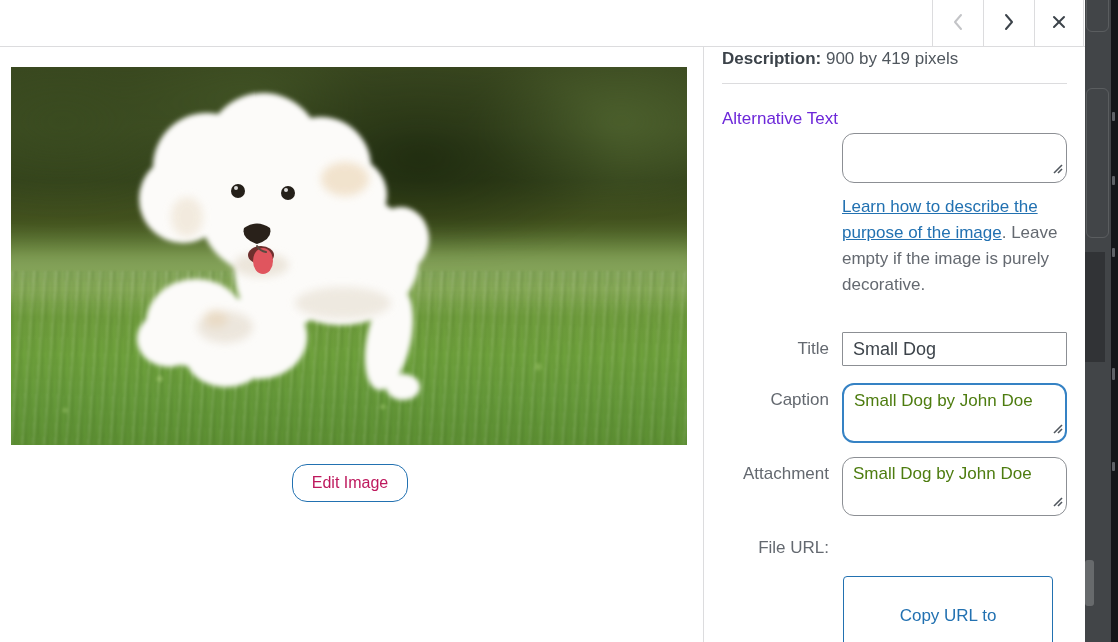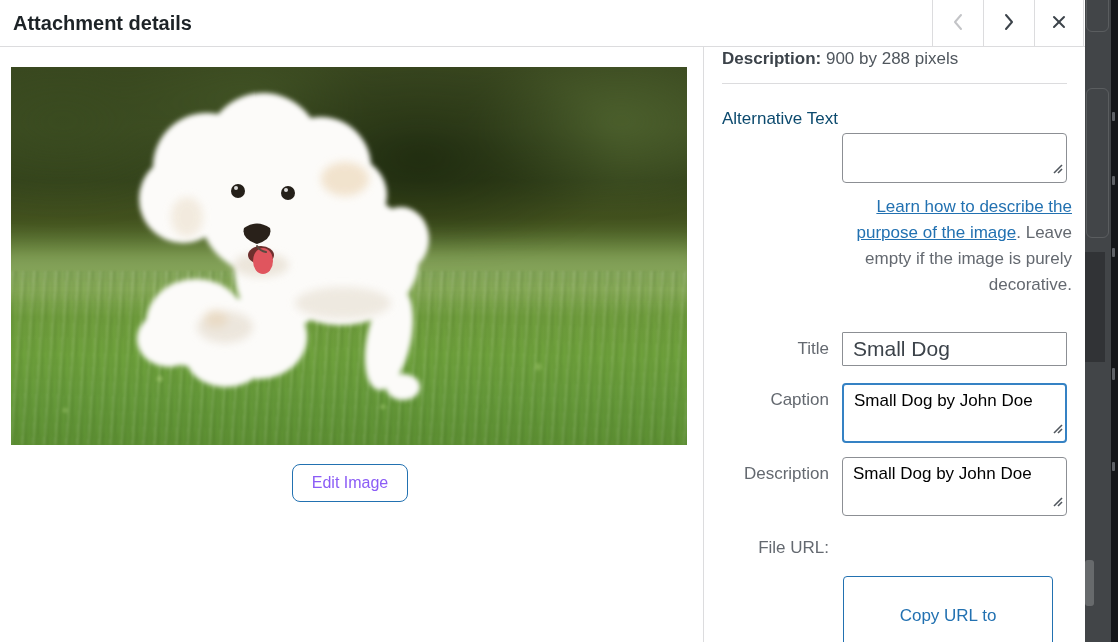--- a/index.html
+++ b/index.html
@@ -34,60 +34,59 @@
        radial-gradient(circle 7px at 22% 62%, rgba(215,240,160,.5), transparent 70%),
        radial-gradient(circle 6px at 55% 78%, rgba(205,235,150,.45), transparent 70%),
        radial-gradient(circle 8px at 78% 55%, rgba(210,240,150,.4), transparent 70%),
        radial-gradient(circle 6px at 8% 80%, rgba(205,235,150,.4), transparent 70%),
        repeating-linear-gradient(94deg, rgba(255,255,255,.12) 0 2px, rgba(35,75,10,.10) 3px 6px, rgba(255,255,255,0) 6px 11px),
        repeating-linear-gradient(87deg, rgba(25,60,5,.12) 0 1px, rgba(255,255,255,0) 1px 7px);}
   .dog-svg{position:absolute;inset:0;}
 
   
   .edit-image-btn{position:absolute;left:292px;top:464px;width:116px;height:38px;background:#fff;
-      border:1px solid #2271b1;border-radius:8px;color:#8b5cf6;font-size:16px;
+      border:1px solid #2271b1;border-radius:15px;color:#be185d;font-size:16px;
       font-family:inherit;display:flex;align-items:center;justify-content:center;cursor:pointer;}
 
   
   .v-divider{position:absolute;left:703px;top:46px;width:1px;height:596px;background:#dcdcde;}
   .sidebar{position:absolute;left:704px;top:46px;width:381px;height:596px;background:#fff;font-size:17px;}
   .dimensions{position:absolute;left:18px;top:3px;color:#50575e;}
   .dimensions b{color:#3c434a;font-weight:700;}
   .sb-hr{position:absolute;left:18px;top:37px;width:345px;height:1px;background:#dcdcde;}
-  .alt-label{position:absolute;left:18px;top:63px;color:#0c4a6e;}
+  .alt-label{position:absolute;left:18px;top:63px;color:#6d28d9;}
   .field-wrap{position:absolute;}
-  .sb-textarea{width:225px;border:1px solid #8c8f94;border-radius:4px;background:#fff;resize:none;
-      font-family:inherit;font-size:17px;color:#000000;padding:6px 10px;box-sizing:border-box;outline:none;display:block;}
+  .sb-textarea{width:225px;border:1px solid #8c8f94;border-radius:12px;background:#fff;resize:none;
+      font-family:inherit;font-size:17px;color:#4d7c0f;padding:6px 10px;box-sizing:border-box;outline:none;display:block;}
   .sb-textarea.focused{border:2px solid #3582c4;}
   .grip{position:absolute;right:4px;bottom:4px;pointer-events:none;}
-  .help{position:absolute;left:138px;top:148px;width:230px;line-height:26px;color:#646970;text-align:right;}
+  .help{position:absolute;left:138px;top:148px;width:230px;line-height:26px;color:#646970;}
   .help a{color:#2271b1;text-decoration:underline;cursor:pointer;}
   .sb-label{position:absolute;left:0;width:125px;text-align:right;color:#646970;}
   .sb-input{position:absolute;left:138px;width:225px;height:34px;border:1px solid #8c8f94;border-radius:1px;
-      font-family:inherit;font-size:21px;color:#3c434a;padding:0 10px;box-sizing:border-box;outline:none;background:#fff;}
+      font-family:inherit;font-size:18px;color:#3c434a;padding:0 10px;box-sizing:border-box;outline:none;background:#fff;}
   .sb-input.readonly{background:#ececec;color:#3c434a;}
   .copy-btn{position:absolute;left:139px;top:530px;width:210px;height:116px;background:#fff;
       border:1px solid #2271b1;border-radius:4px;color:#2271b1;font-size:17px;line-height:36px;
       font-family:inherit;cursor:pointer;padding:4px 28px;box-sizing:border-box;}
 
   
   .backdrop{position:absolute;left:1085px;top:0;width:27px;height:642px;background:#424548;}
   .bd-rect{position:absolute;border:1px solid rgba(255,255,255,.13);border-radius:6px;}
   .bd-block{position:absolute;background:rgba(0,0,0,.25);}
   .bd-chip{position:absolute;background:rgba(255,255,255,.20);border-radius:3px;}
   .backdrop-edge{position:absolute;left:1111px;top:0;width:7px;height:642px;background:#141619;}
   .bd-glyph{position:absolute;left:1px;width:3px;height:9px;background:#9aa0a6;opacity:.55;border-radius:1px;}
 </style>
 </head>
 <body>
 
 <div class="stage">
 
   <div class="modal-header">
-    <div class="modal-title">Attachment details</div>
     <button class="nav-btn prev" disabled="">
       <span>
         <svg width="14" height="20" viewBox="0 0 14 20">
             <polyline points="10,3 4,10 10,17" stroke="#c3c4c7" stroke-width="2" fill="none" stroke-linecap="round" stroke-linejoin="round"></polyline>
           </svg>
       </span>
     </button>
     <button class="nav-btn next">
       <span>
         <svg width="14" height="20" viewBox="0 0 14 20">
@@ -161,21 +160,21 @@
     </svg>
   </div>
 
   <button class="edit-image-btn">Edit Image</button>
 
   <div class="v-divider"></div>
 
   <div class="sidebar">
     <div class="dimensions">
       <b>Description:</b>
-      <span>900 by 288 pixels</span>
+      <span>900 by 419 pixels</span>
     </div>
     <div class="sb-hr"></div>
 
     <div class="alt-label">Alternative Text</div>
     <div class="field-wrap" style="left:138px;top:87px;">
       <textarea class="sb-textarea" style="height: 50px;"></textarea>
       <span class="grip">
         <svg width="11" height="11" viewBox="0 0 11 11">
             <line x1="2" y1="10" x2="10" y2="2" stroke="#50575e" stroke-width="1.6"></line>
             <line x1="6" y1="10" x2="10" y2="6" stroke="#50575e" stroke-width="1.6"></line>
@@ -194,21 +193,21 @@
     <div class="field-wrap" style="left:138px;top:337px;">
       <textarea class="sb-textarea focused" style="height: 60px;">Small Dog by John Doe</textarea>
       <span class="grip">
         <svg width="11" height="11" viewBox="0 0 11 11">
             <line x1="2" y1="10" x2="10" y2="2" stroke="#50575e" stroke-width="1.6"></line>
             <line x1="6" y1="10" x2="10" y2="6" stroke="#50575e" stroke-width="1.6"></line>
           </svg>
       </span>
     </div>
 
-    <div class="sb-label" style="top:418px;">Description</div>
+    <div class="sb-label" style="top:418px;">Attachment</div>
     <div class="field-wrap" style="left:138px;top:411px;">
       <textarea class="sb-textarea" style="height: 59px;">Small Dog by John Doe</textarea>
       <span class="grip">
         <svg width="11" height="11" viewBox="0 0 11 11">
             <line x1="2" y1="10" x2="10" y2="2" stroke="#50575e" stroke-width="1.6"></line>
             <line x1="6" y1="10" x2="10" y2="6" stroke="#50575e" stroke-width="1.6"></line>
           </svg>
       </span>
     </div>
 

